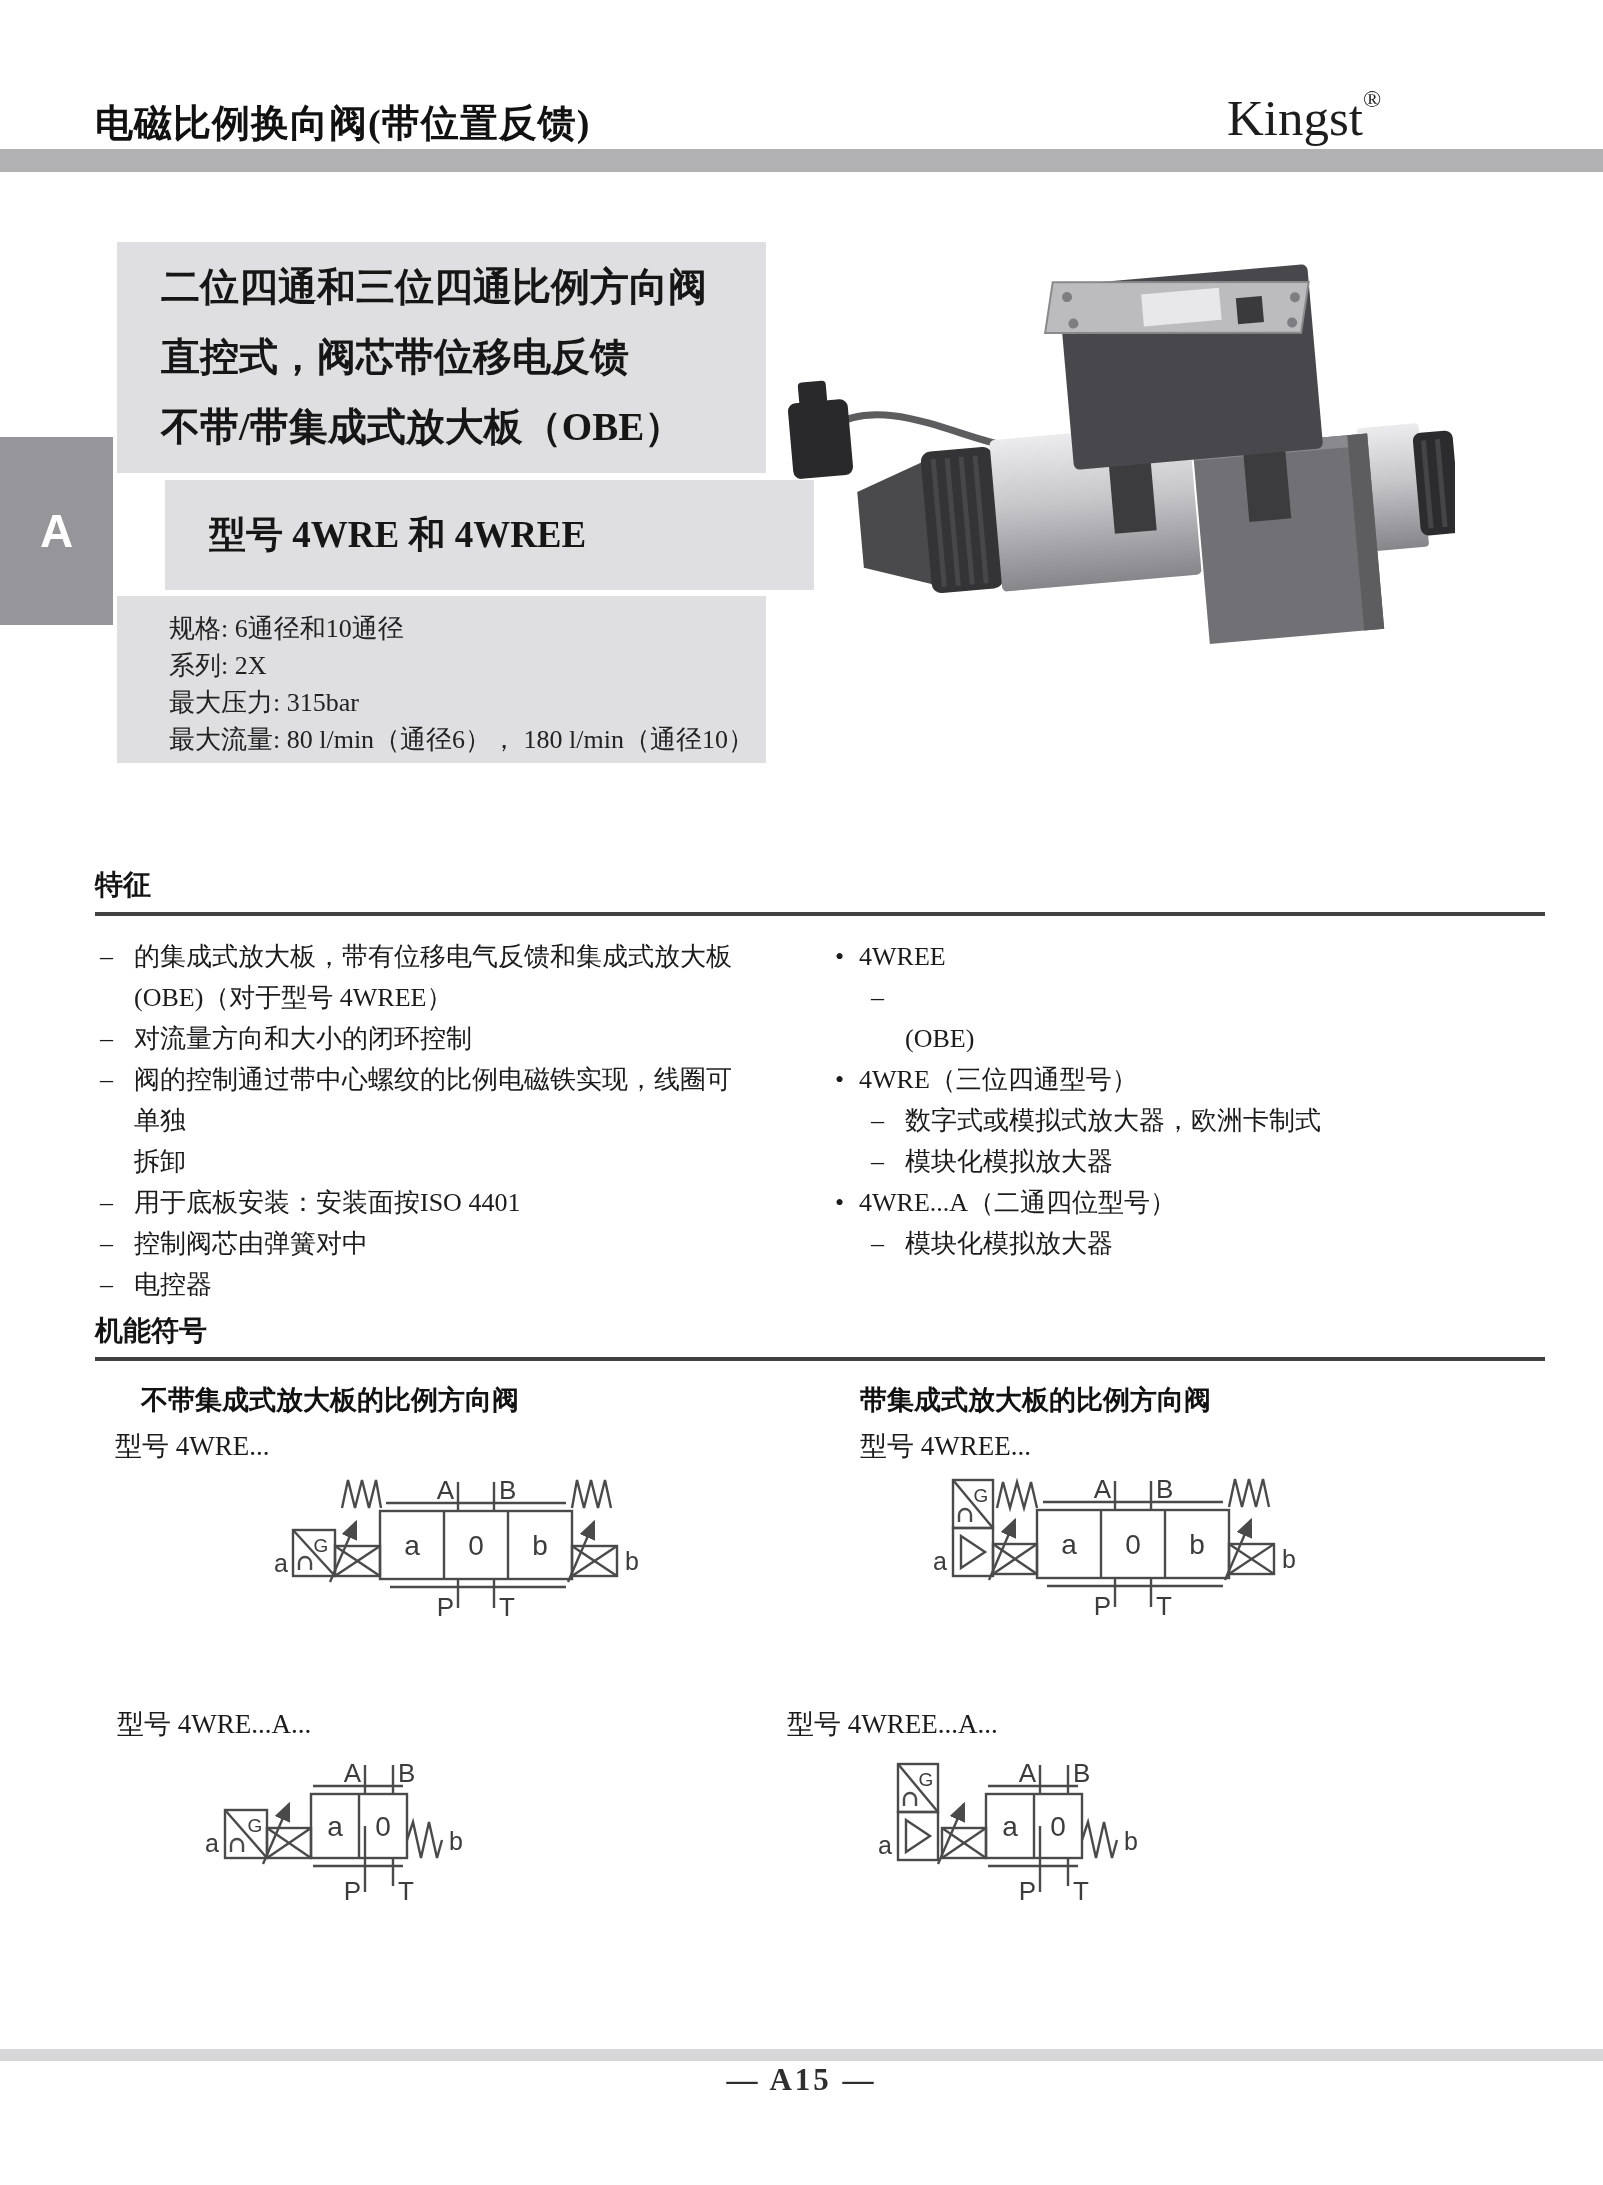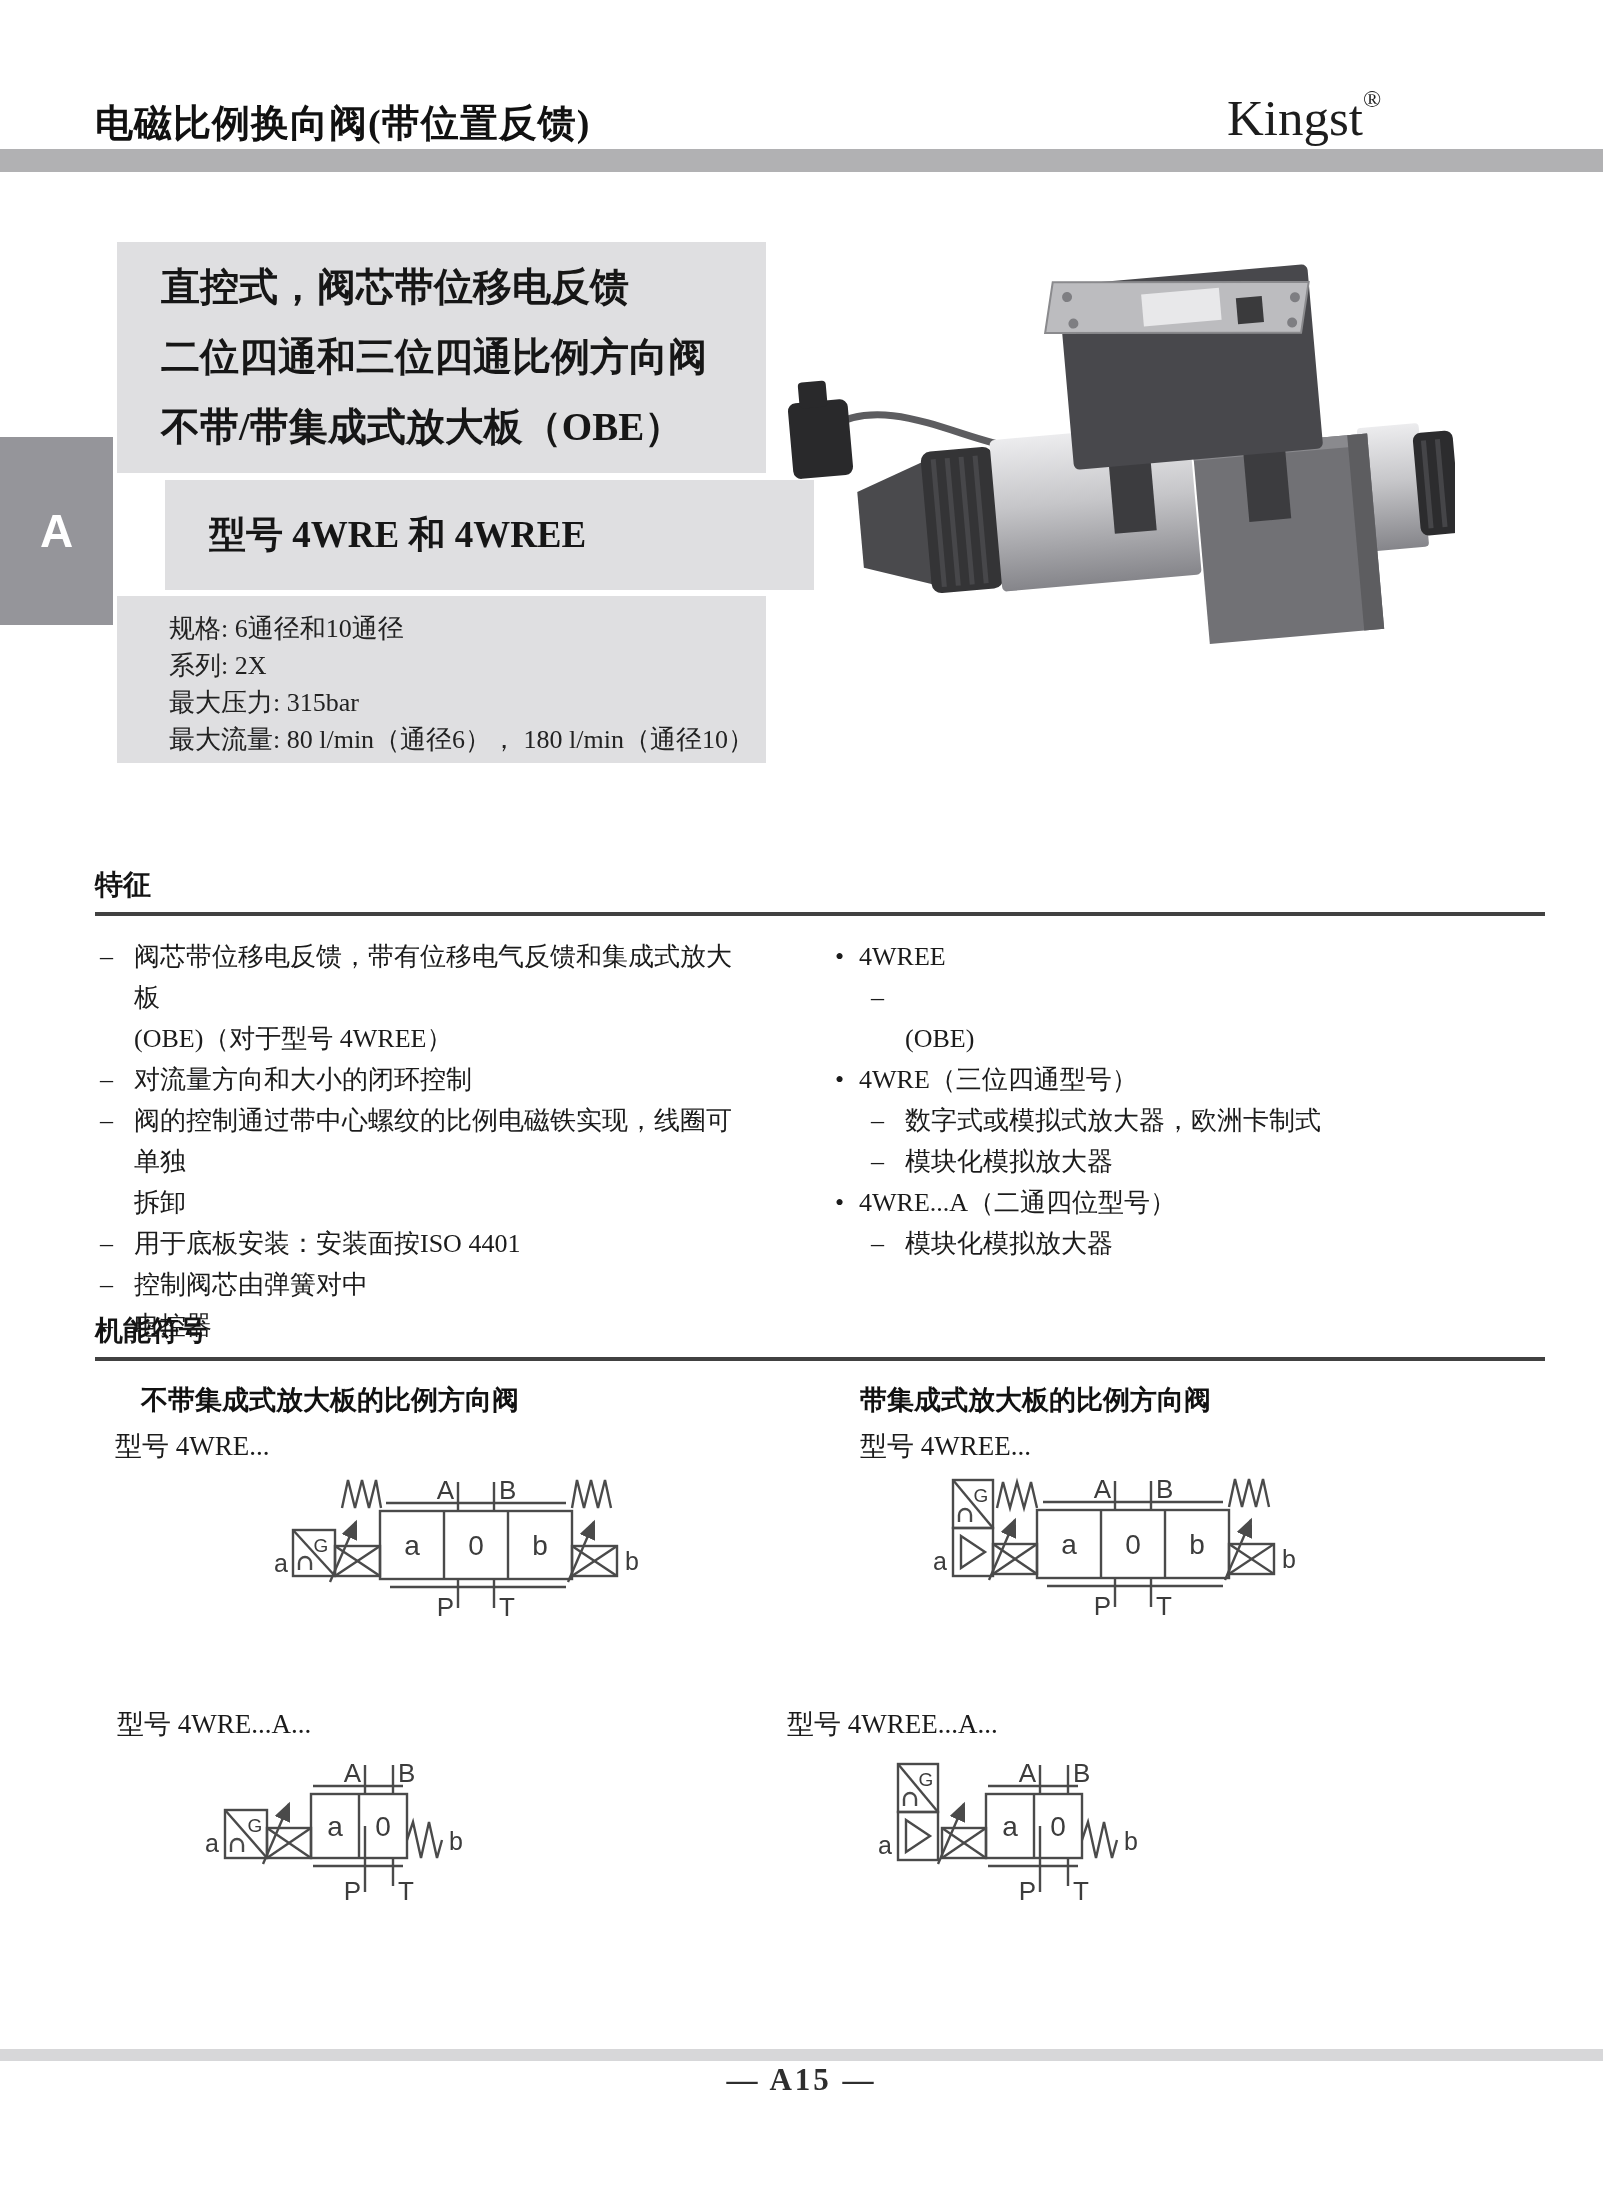--- a/index.html
+++ b/index.html
@@ -64,22 +64,22 @@
 
   <div class="hdr-title">电磁比例换向阀(带位置反馈)</div>
   <div class="brand"><span>Kingst</span><span class="reg">®</span></div>
   <div class="top-bar"></div>
 
   <div class="a-tab">
       <span>A</span>
     </div>
 
   <div class="panel panel-title">
+    <div>二位四通和三位四通比例方向阀</div>
     <div>直控式，阀芯带位移电反馈</div>
-    <div>二位四通和三位四通比例方向阀</div>
     <div>不带/带集成式放大板（OBE）</div>
   </div>
   <div class="panel panel-model">
     <span>型号 4WRE 和 4WREE</span>
   </div>
   <div class="panel panel-specs">
     <div>规格: 6通径和10通径</div>
     <div>系列: 2X</div>
     <div>最大压力: 315bar</div>
     <div>最大流量: 80 l/min（通径6）， 180 l/min（通径10）</div>
@@ -123,21 +123,21 @@
       <rect x="486" y="72" width="26" height="26" fill="#3a3a3c"></rect>
     </g>
   </svg>
 
   <div class="sect-head" style="left:95px; top:866px;">特征</div>
   <div class="sect-rule" style="top:912px;"></div>
 
   <div class="feat-col feat-left">
     <div class="fi">
         <span class="mk">–</span>
-        <span>阀芯带位移电反馈，带有位移电气反馈和集成式放大板</span>
+        <span>的集成式放大板，带有位移电气反馈和集成式放大板</span>
       </div>
     <div class="cont">(OBE)（对于型号 4WREE）</div>
     <div class="fi">
         <span class="mk">–</span>
         <span>对流量方向和大小的闭环控制</span>
       </div>
     <div class="fi">
         <span class="mk">–</span>
         <span>阀的控制通过带中心螺纹的比例电磁铁实现，线圈可单独</span>
       </div>

